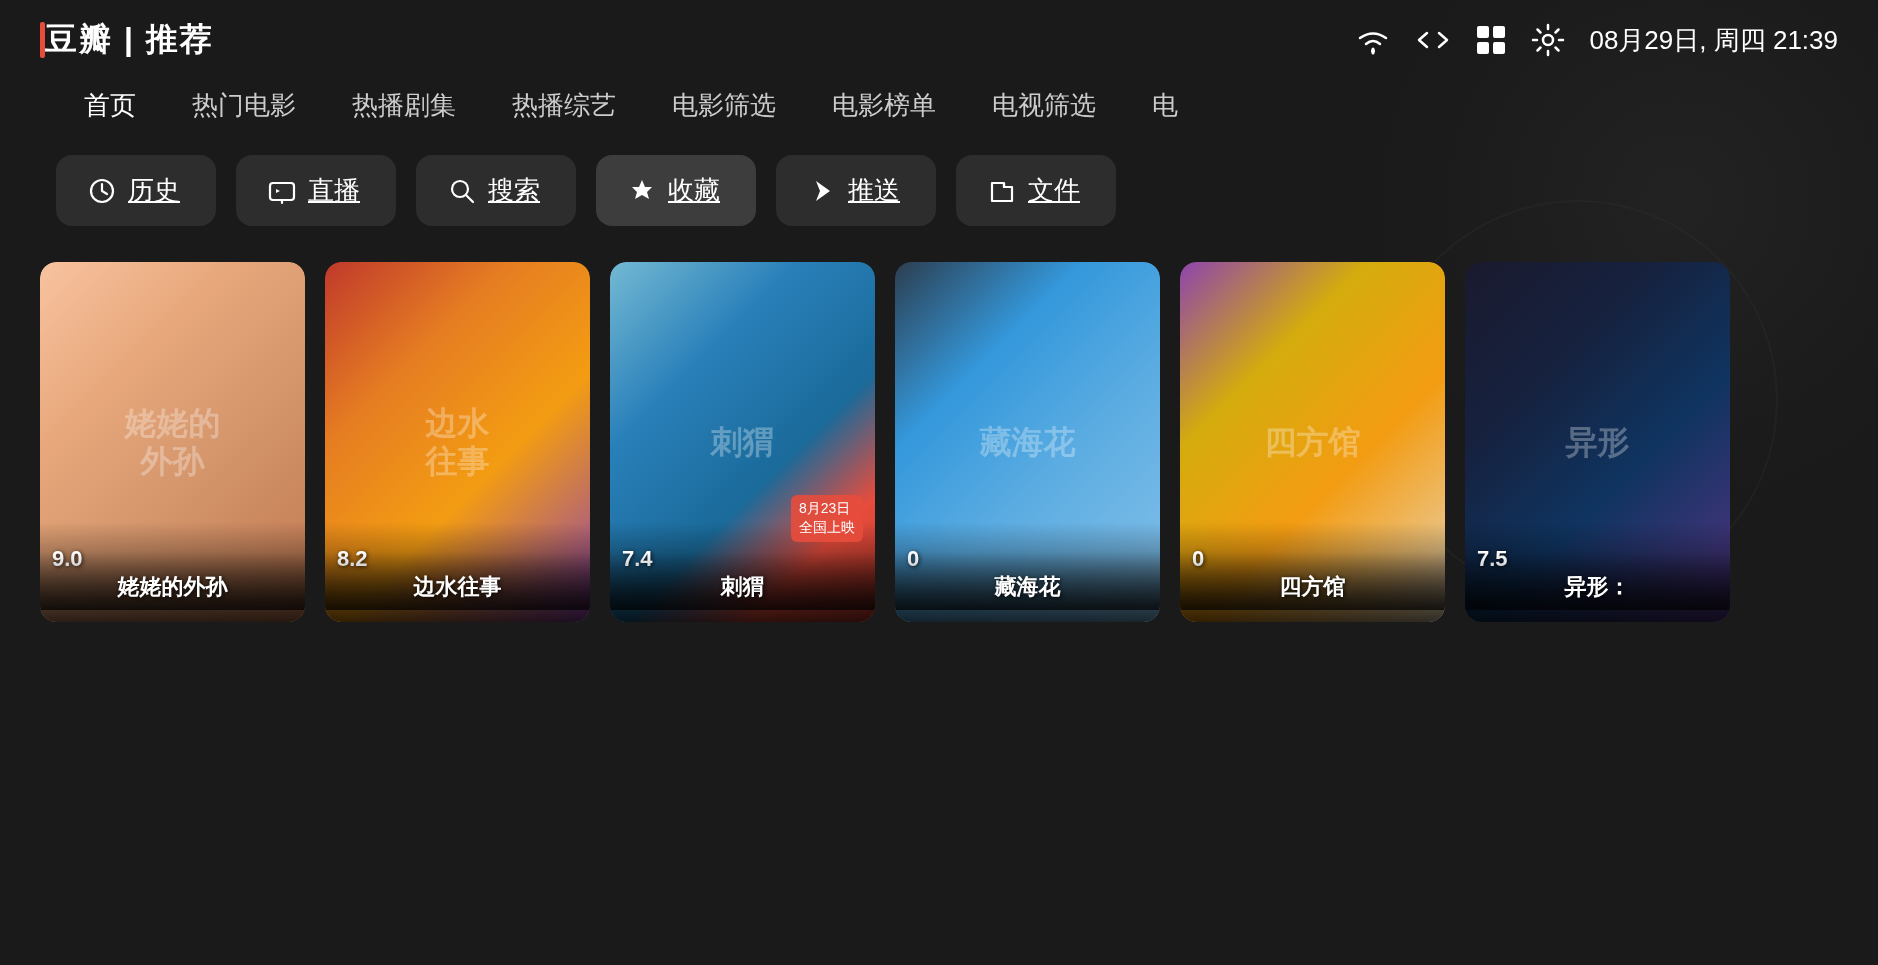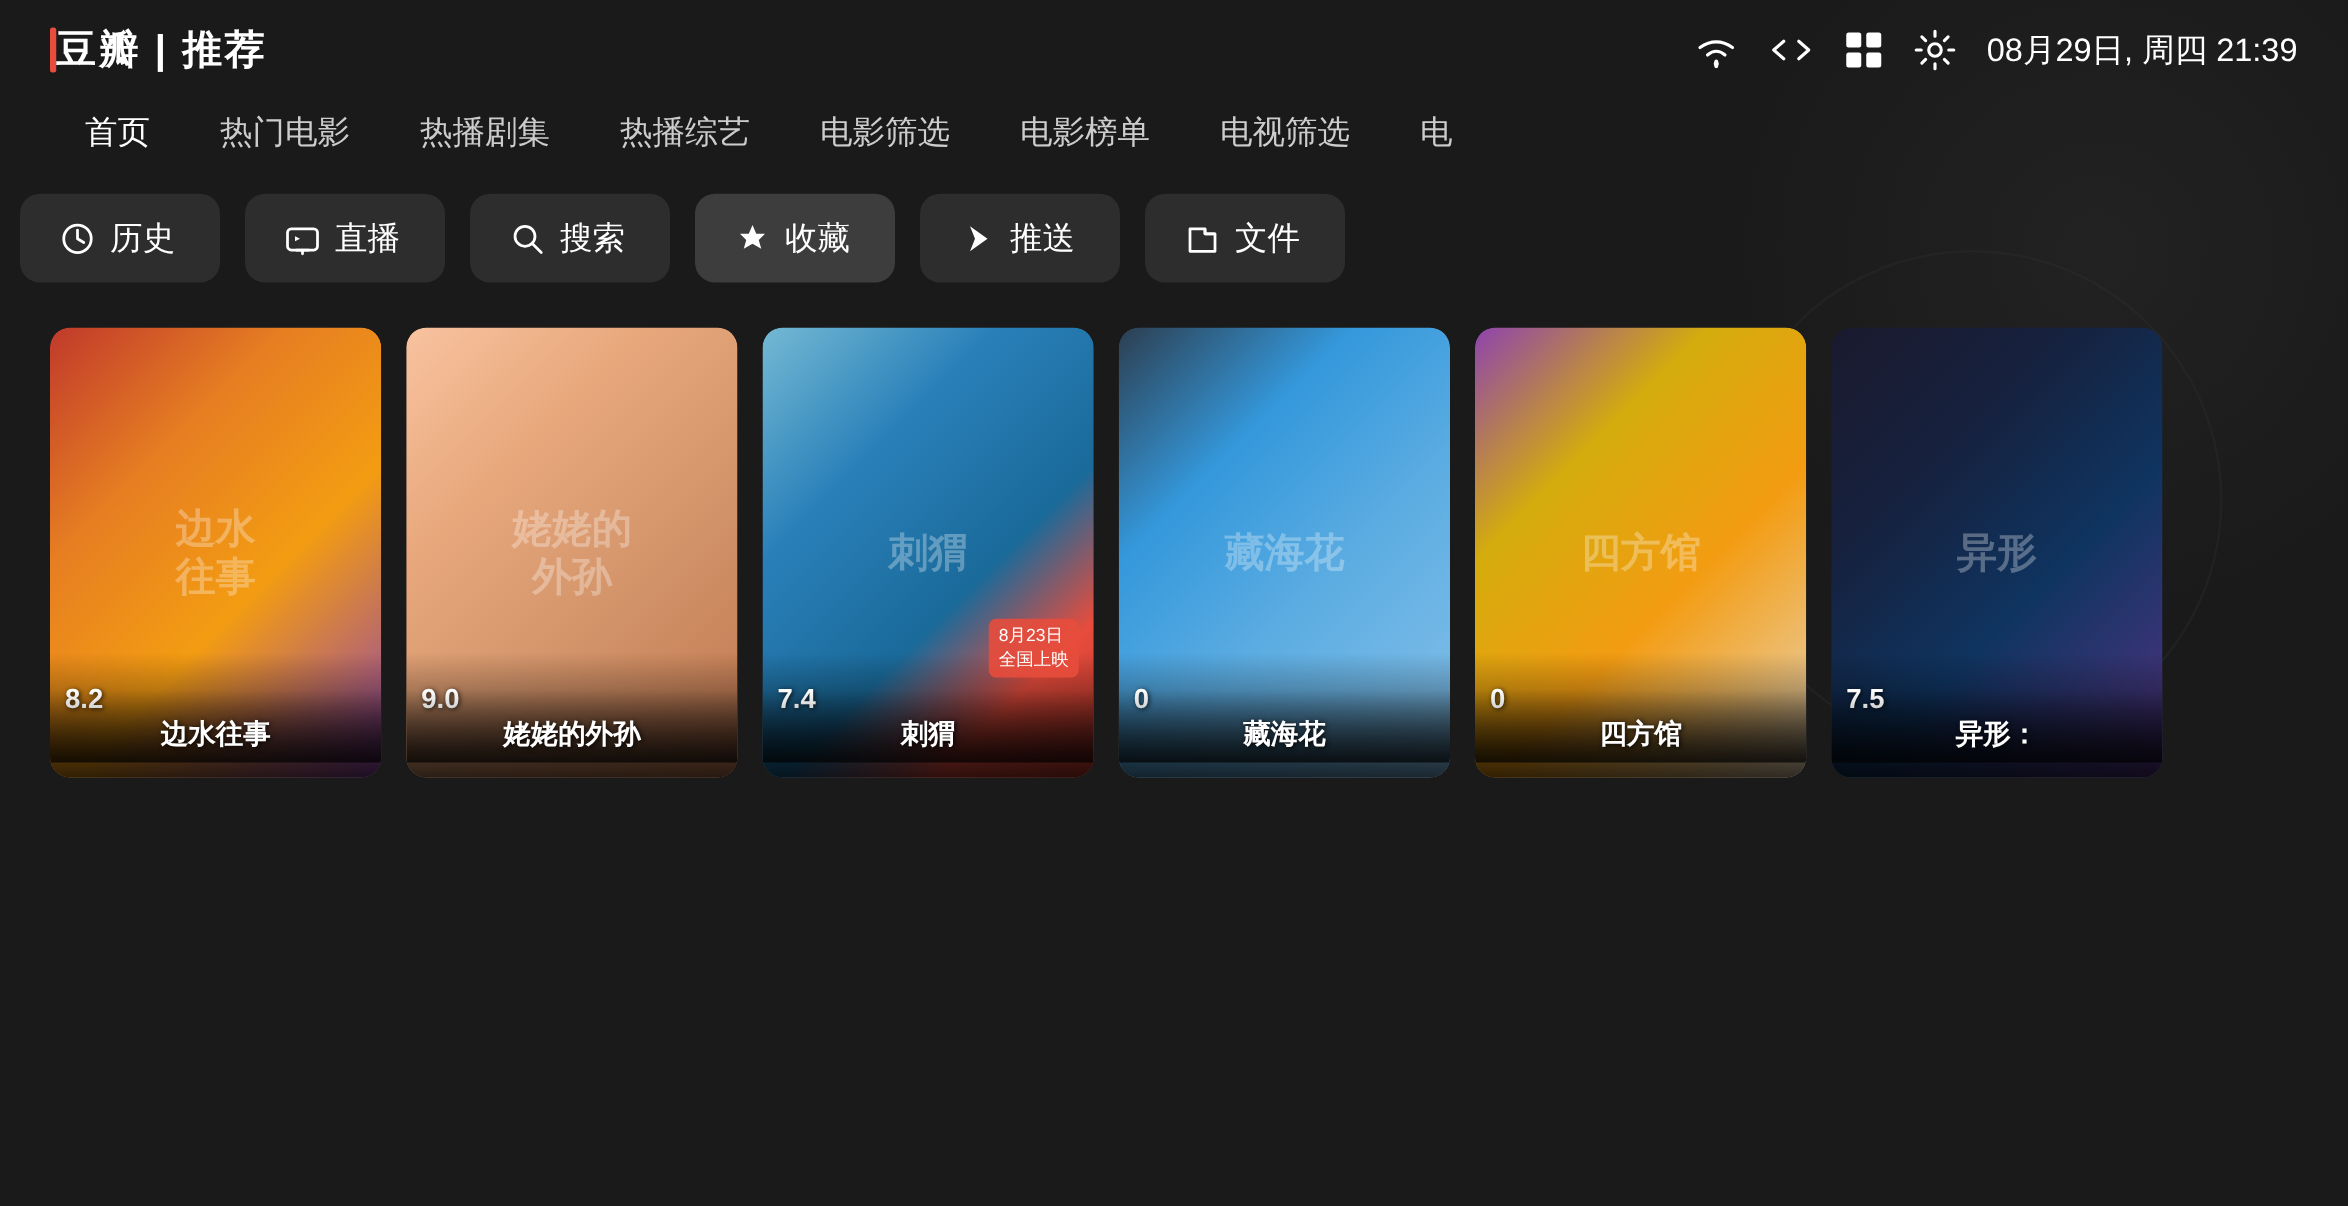--- a/index.html
+++ b/index.html
@@ -70,45 +70,46 @@
       font-size: 26px;
       color: #fff;
       font-weight: 400;
       white-space: nowrap;
     }
 
     
     .nav-bar {
       display: flex;
       align-items: center;
-      padding: 8px 40px;
+      padding: 8px 56px;
       gap: 0;
       position: relative;
       z-index: 10;
       text-align: right;
     }
     .nav-item {
       font-size: 26px;
       color: #ccc;
       padding: 8px 28px;
       cursor: pointer;
       border-radius: 8px;
       transition: color 0.2s;
     }
     .nav-item:hover, .nav-item.active {
       color: #fff;
     }
 
     
     .quick-actions {
       display: flex;
-      padding: 16px 16px;
+      padding: 16px 56px;
       gap: 20px;
       position: relative;
       z-index: 10;
+      text-decoration: underline;
     }
     .action-btn {
       display: flex;
       align-items: center;
       gap: 12px;
       background: #2d2d2d;
       border-radius: 16px;
       padding: 18px 32px;
       cursor: pointer;
       min-width: 160px;
@@ -324,34 +325,34 @@
       <path d="M16 6 L16 10 L24 10" stroke="white" stroke-width="2.2" fill="none" stroke-linejoin="round"></path>
     </svg>
     <span>文件</span>
   </div>
 </div>
 
 <div class="movie-section">
   <div class="movie-grid">
 
     <div class="movie-card">
+      <div class="movie-poster poster-2">
+        <div class="poster-overlay-text">姥姥的<br>外孙</div>
+        <div class="poster-gradient"></div>
+        <span class="movie-rating">9.0</span>
+        <div class="movie-title">姥姥的外孙</div>
+      </div>
+    </div>
+
+    <div class="movie-card">
       <div class="movie-poster poster-1">
         <div class="poster-overlay-text">边水<br>往事</div>
         <div class="poster-gradient"></div>
         <span class="movie-rating">8.2</span>
         <div class="movie-title">边水往事</div>
-      </div>
-    </div>
-
-    <div class="movie-card">
-      <div class="movie-poster poster-2">
-        <div class="poster-overlay-text">姥姥的<br>外孙</div>
-        <div class="poster-gradient"></div>
-        <span class="movie-rating">9.0</span>
-        <div class="movie-title">姥姥的外孙</div>
       </div>
     </div>
 
     <div class="movie-card">
       <div class="movie-poster poster-3">
         <div class="poster-overlay-text">刺猬</div>
         <div class="poster-gradient"></div>
         <span class="movie-rating">7.4</span>
         <div class="release-badge">8月23日<br>全国上映</div>
         <div class="movie-title">刺猬</div>

